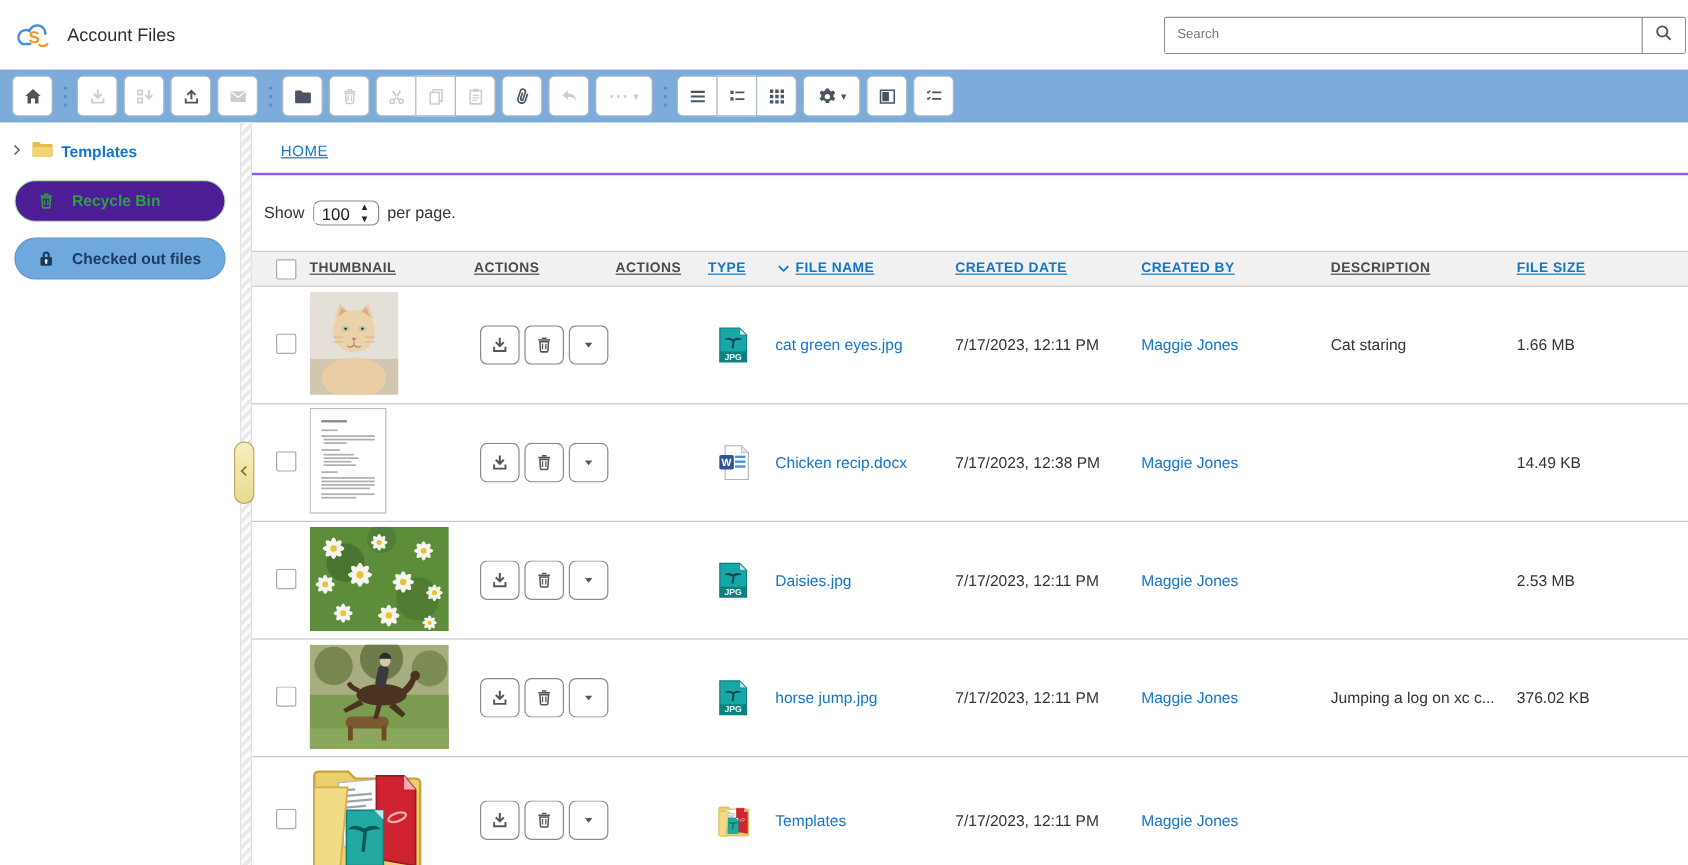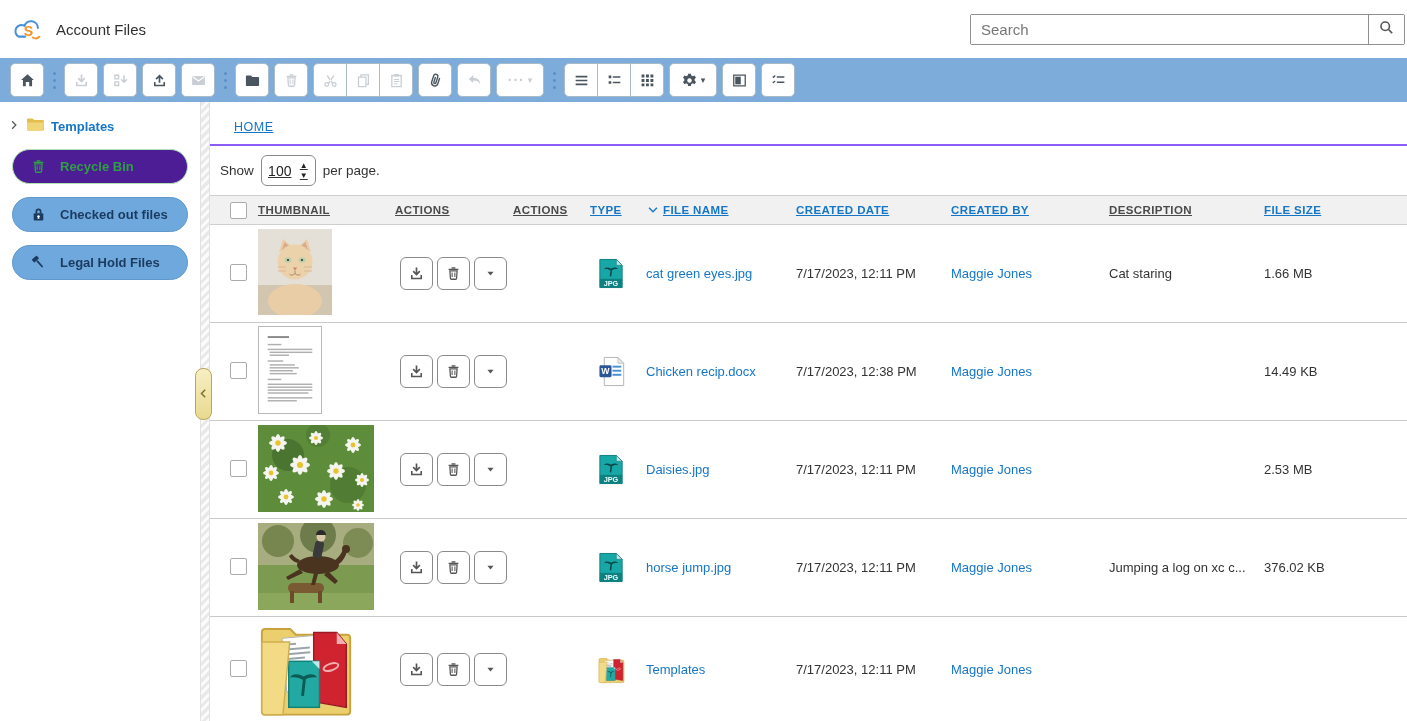--- a/index.html
+++ b/index.html
@@ -5,21 +5,21 @@
   * { margin:0; padding:0; box-sizing:border-box; }
   html,body { width:1407px; height:721px; overflow:hidden; background:#fff;
     font-family:"Liberation Sans", sans-serif; }
   .page { position:relative; width:1407px; height:721px; }
 
   
   .top-header { height:58px; display:flex; align-items:center; padding:0 2px 0 12px; background:#fff; }
   .logo { margin-right:12px; display:flex; align-items:center; }
   .app-title { font-size:15px; color:#2f2f2f; }
   .search-wrap { margin-left:auto; width:435px; height:31px; border:1px solid #8f8f8f; border-radius:2px; display:flex; background:#fff; }
-  .search-wrap input { flex:1; border:none; outline:none; padding:0 10px; font-size:15px; color:#4c1d95; font-family:inherit; }
+  .search-wrap input { flex:1; border:none; outline:none; padding:0 10px; font-size:11px; color:#4c1d95; font-family:inherit; }
   .search-wrap input::placeholder { color:#767676; }
   .search-btn { width:36px; border:none; border-left:1px solid #8f8f8f; background:#fff; color:#555; display:flex; align-items:center; justify-content:center; cursor:pointer; }
 
   
   .toolbar { height:44px; background:#7dabda; display:flex; align-items:center; padding-left:10px; }
   .tb-cluster { display:flex; margin-right:5px; }
   .tb-btn { width:34px; height:34px; background:#fff; border:1px solid #a9bac9; border-radius:5px;
     display:flex; align-items:center; justify-content:center; color:#4a5560; cursor:pointer; padding:0; }
   .tb-btn.joined { border-radius:0; margin-left:-1px; }
   .tb-cluster .tb-btn.joined:first-child { border-radius:5px 0 0 5px; margin-left:0; }
@@ -49,21 +49,21 @@
   .pill-icon { display:flex; }
 
   .collapse-handle { position:absolute; left:195px; top:368px; width:17px; height:52px; z-index:6;
     background:linear-gradient(#f7efc2,#e9d98f); border:1px solid #b8a75a; border-radius:8px;
     display:flex; align-items:center; justify-content:center; color:#7a6a22; cursor:pointer; }
 
   
   .breadcrumb-bar { padding:15px 0 9px 24px; border-bottom:2px solid #8b5cf6; }
   .home-link { font-size:12.5px; letter-spacing:.5px; color:#1576c8; text-decoration:underline; cursor:pointer; }
   .perpage { display:flex; align-items:center; padding:9px 0 9px 10px; font-size:13.5px; color:#333; }
-  .spinner { display:flex; align-items:center; border:1px solid #8a8a8a; border-radius:6px; height:31px; margin:0 7px; background:#fff;text-decoration:underline; }
+  .spinner { display:flex; align-items:center; border:1px solid #8a8a8a; border-radius:6px; height:21px; margin:12px 7px; background:#fff; }
   .spinner input { width:36px; border:none; outline:none; text-align:center; font-size:14px; color:#222; font-family:inherit; }
   .spin-arrows { display:flex; flex-direction:column; gap:4px; padding:0 7px 0 2px; }
   .spin-arrows span { font-size:8px; line-height:6px; color:#222; cursor:pointer; }
 
   
   .cols { display:grid; grid-template-columns:48px 137px 118px 77px 56px 150px 155px 158px 155px 1fr; align-items:center; }
   .thead { background:#f1f1f1; border-top:1px solid #cfcfcf; border-bottom:1px solid #cfcfcf; height:30px; }
   .th { font-size:11.5px; font-weight:bold; letter-spacing:.4px; color:#4a4a4a; display:flex; align-items:center; gap:3px;text-decoration:underline; }
   .th.sortable { color:#1576c8; cursor:pointer; }
   .sort-ic { display:flex; }
@@ -332,31 +332,20 @@
           <button class="pill blue">
             <span class="pill-icon">
               <svg width="17" height="17" viewBox="0 0 16 16" fill="currentColor">
                 <path d="M8 2.4A2.8 2.8 0 0 0 5.2 5.2V7h1.6V5.2a1.2 1.2 0 1 1 2.4 0V7h1.6V5.2A2.8 2.8 0 0 0 8 2.4z"></path>
                 <rect x="3.5" y="6.8" width="9" height="6.8" rx="1"></rect>
                 <circle cx="8" cy="9.7" r="1.1" fill="#fff"></circle>
                 <path d="M7.5 9.9h1l.4 2.2H7.1z" fill="#fff"></path>
               </svg>
             </span>
             <span>Checked out files</span>
-          </button>
-          <button class="pill blue">
-            <span class="pill-icon">
-              <svg width="17" height="17" viewBox="0 0 16 16" fill="currentColor">
-                <g transform="rotate(-42 8 8)">
-                  <rect x="4.9" y="1.8" width="6.2" height="3.6" rx=".7"></rect>
-                  <rect x="7.2" y="5.6" width="1.6" height="8.2" rx=".7"></rect>
-                </g>
-              </svg>
-            </span>
-            <span>Legal Hold Files</span>
           </button>
         </div>
     </div>
 
     <div class="v-divider"></div>
 
     <div class="main">
       <div class="breadcrumb-bar">
         <a class="home-link">HOME</a>
       </div>

